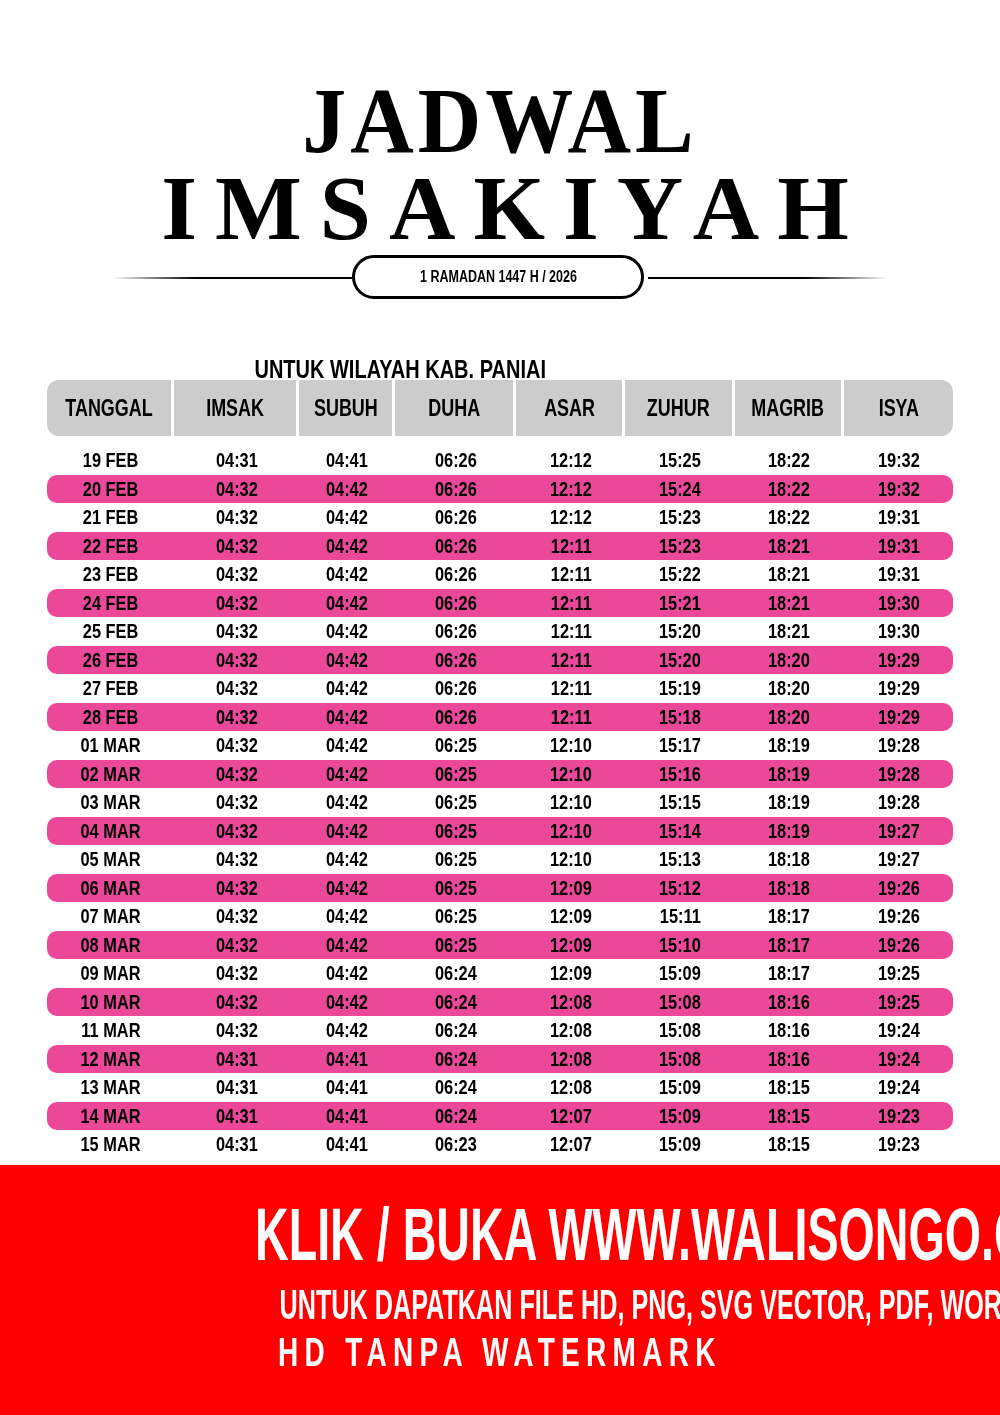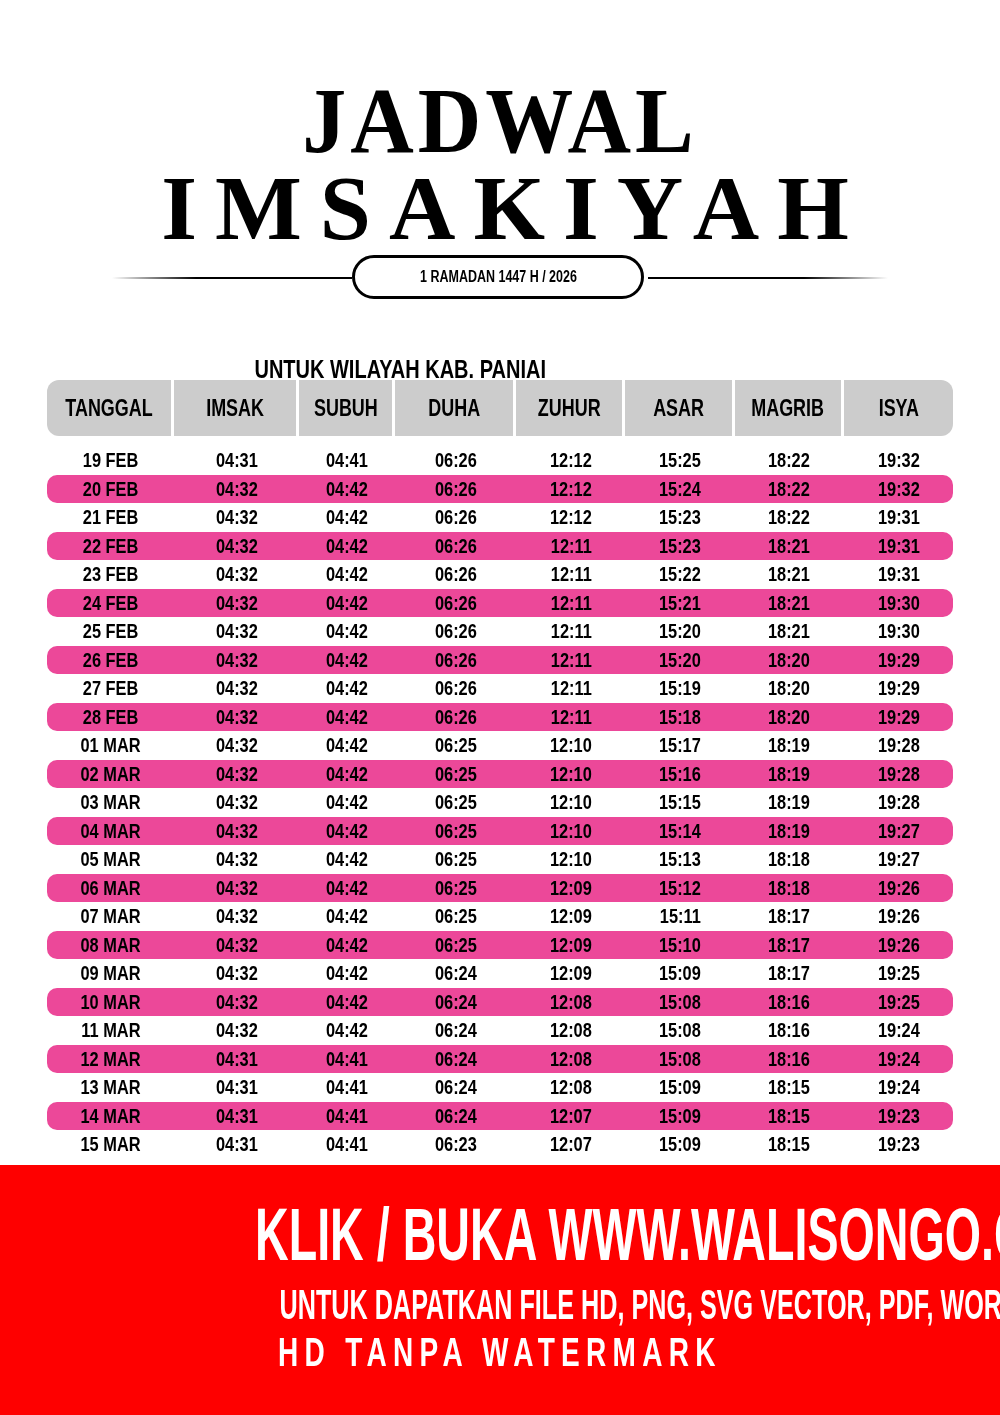--- a/index.html
+++ b/index.html
@@ -55,25 +55,25 @@
     </div>
   <div class="th c1">
       <span>IMSAK</span>
     </div>
   <div class="th c2">
       <span>SUBUH</span>
     </div>
   <div class="th c3">
       <span>DUHA</span>
     </div>
+  <div class="th c5">
+      <span>ASAR</span>
+    </div>
   <div class="th c4">
       <span>ZUHUR</span>
-    </div>
-  <div class="th c5">
-      <span>ASAR</span>
     </div>
   <div class="th c6">
       <span>MAGRIB</span>
     </div>
   <div class="th c7">
       <span>ISYA</span>
     </div>
 </div>
 
 <div class="tbody" id="tbody">

